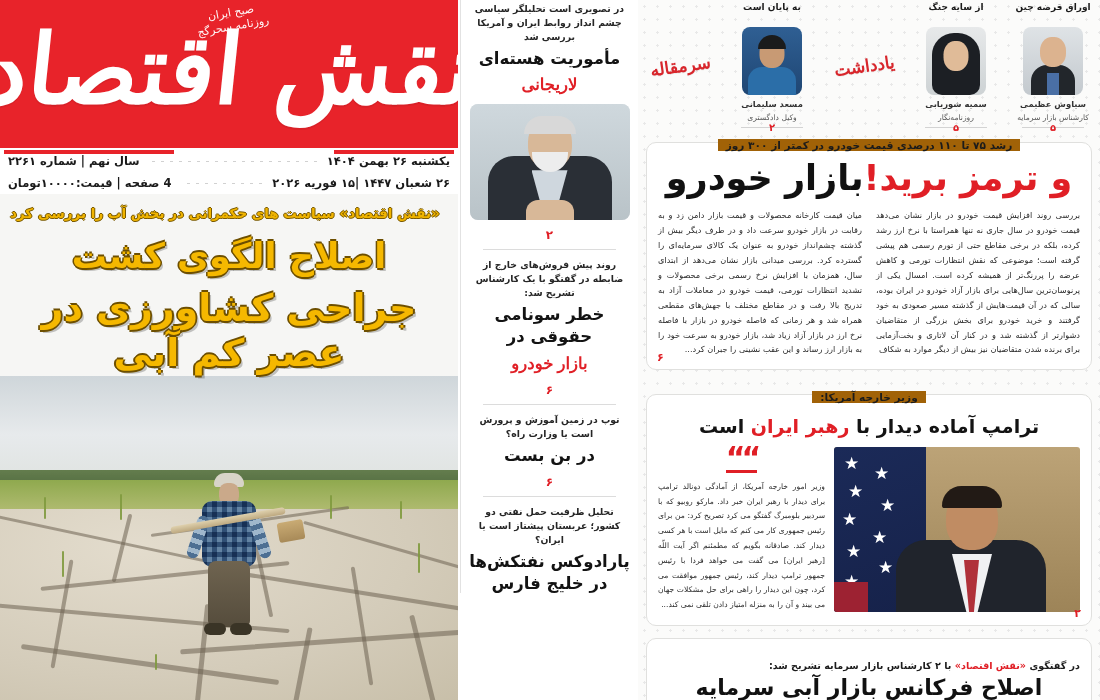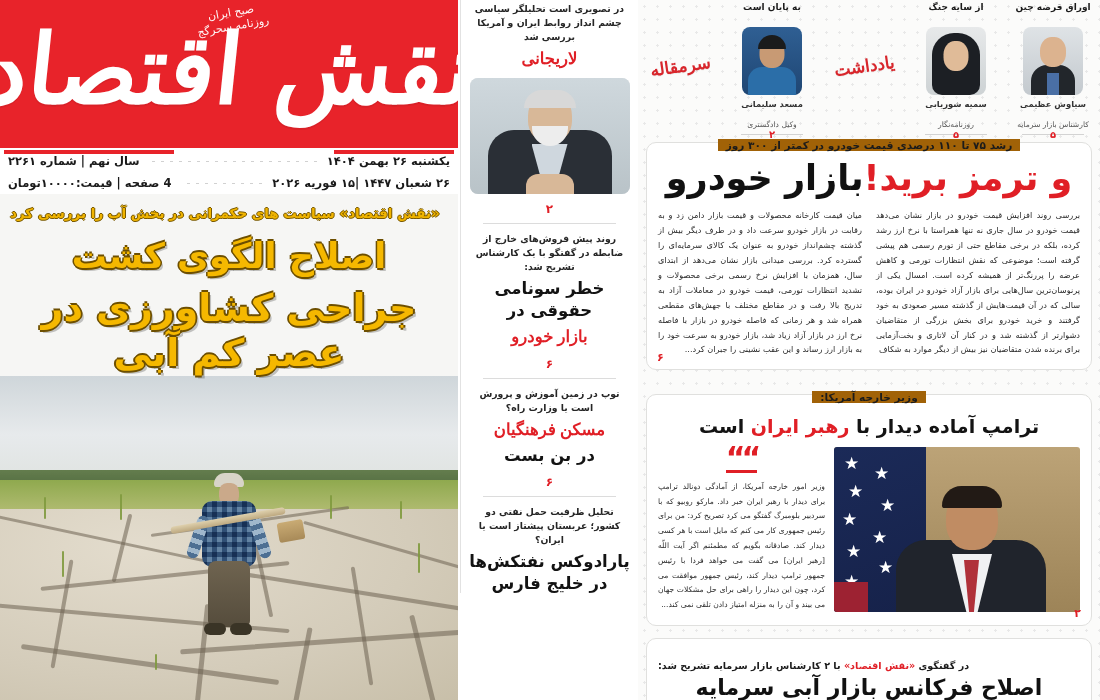--- a/index.html
+++ b/index.html
@@ -193,21 +193,21 @@
   .face{ position:absolute; left:50%; transform:translateX(-50%); border-radius:45%; }
   .f1-head{ top:10px; width:26px; height:30px; background:#dcb38f;}
   .f1-body{ position:absolute; left:8px; bottom:0; width:44px; height:30px; background:#22262b; border-radius:16px 16px 0 0;}
   .f1-shirt{ position:absolute; left:24px; bottom:0; width:12px; height:22px; background:#4a6fa5;}
   .f2-scarf{ position:absolute; left:6px; top:6px; width:48px; height:62px; background:#1c1f24; border-radius:22px 22px 10px 10px;}
   .f2-head{ top:14px; width:25px; height:30px; background:#e0bb98; z-index:2;}
   .f3-head{ top:12px; width:25px; height:29px; background:#c89a74;}
   .f3-hair{ position:absolute; left:16px; top:8px; width:28px; height:14px; background:#1b1b1b; border-radius:14px 14px 0 0;}
   .f3-body{ position:absolute; left:6px; bottom:0; width:48px; height:28px; background:#2b6ea8; border-radius:14px 14px 0 0;}
   .contrib-name{ font-size:8.4px; color:#333; margin-top:4px; font-weight:700;}
-  .contrib-role{ font-size:7.6px; color:#555; margin-top:11px;}
+  .contrib-role{ font-size:7.6px; color:#555; margin-top:4px;}
   .contrib-rule{ width:62px; height:1px; background:#d3d3d3; margin:5px auto 0 auto;}
   .contrib-pg{ color:#e01f26; font-size:10px; font-weight:800; margin-top:-6px;}
 
   .section-tag{
     width:72px; display:flex; align-items:center; justify-content:center;
     position:relative;
   }
   .tag-script{
     font-family:"DejaVu Serif","Liberation Serif",serif;
     color:#d8262c; font-size:17px; font-weight:700;
@@ -265,21 +265,21 @@
     background:#221a15; border-radius:30px 30px 4px 4px;}
   .tr-side{ flex:1; font-size:7.6px; line-height:1.95; color:#2a2a2a; text-align:justify;}
   .quote-mark{
     color:#e01f26; font-size:30px; font-weight:900; line-height:.7;
     text-align:center; letter-spacing:-4px;
     border-bottom:3px solid #e01f26; display:inline-block; padding-bottom:2px;
   }
   .quote-wrap{ text-align:center; margin-bottom:6px; }
   .card-pg{ position:absolute; left:10px; bottom:5px; color:#e01f26; font-size:11px; font-weight:800;}
   .bottom-kicker{
-    text-align:left; font-size:9.6px; font-weight:700; color:#1b1b1b; margin-top:9px;
+    text-align:right; font-size:9.6px; font-weight:700; color:#1b1b1b; margin-top:9px;
   }
   .bottom-kicker .red{ color:#e01f26; font-weight:800;}
   .bottom-teaser{
     text-align:center; font-size:22px; font-weight:900; color:#111; margin-top:4px;
     letter-spacing:-.8px;
   }
   .col-divider{ position:absolute; left:638px; top:0; width:1px; height:700px; background:#e2e2e2;}
 </style>
 </head>
 <body>
@@ -363,20 +363,21 @@
         <div class="lead-h1">اصلاح الگوی کشت</div>
         <div class="lead-h2">جراحی کشاورزی در عصر کم آبی</div>
       </div>
     </div>
   </div>
 
   <div class="mid-col">
 
     <div class="mid-item">
       <div class="mid-kicker">در تصویری است تحلیلگر سیاسی چشم انداز روابط ایران و آمریکا بررسی شد</div>
+      <div class="mid-head">مأموریت هسته‌ای</div>
       <div class="mid-head red">لاریجانی</div>
       <div class="mid-photo">
         <div class="lari-bg"></div>
         <div class="lari-suit"></div>
         <div class="lari-shirt"></div>
         <div class="lari-hands"></div>
         <div class="lari-head"></div>
         <div class="lari-beard"></div>
         <div class="lari-hair"></div>
       </div>
@@ -387,21 +388,20 @@
     <div class="mid-item">
       <div class="mid-kicker">روند پیش فروش‌های خارج از ضابطه در گفتگو با یک کارشناس تشریح شد:</div>
       <div class="mid-head">خطر سونامی حقوقی در</div>
       <div class="mid-head red">بازار خودرو</div>
       <div class="pg-num">۶</div>
     </div>
     <div class="mid-sep"></div>
 
     <div class="mid-item">
       <div class="mid-kicker">توپ در زمین آموزش و پرورش است یا وزارت راه؟</div>
-      <div class="mid-head red">مسکن فرهنگیان</div>
       <div class="mid-head">در بن بست</div>
       <div class="pg-num">۶</div>
     </div>
     <div class="mid-sep"></div>
 
     <div class="mid-item">
       <div class="mid-kicker">تحلیل ظرفیت حمل نفتی دو کشور؛ عربستان پیشتاز است یا ایران؟</div>
       <div class="mid-head">پارادوکس نفتکش‌ها در خلیج فارس</div>
       <div class="pg-num">۳</div>
     </div>

